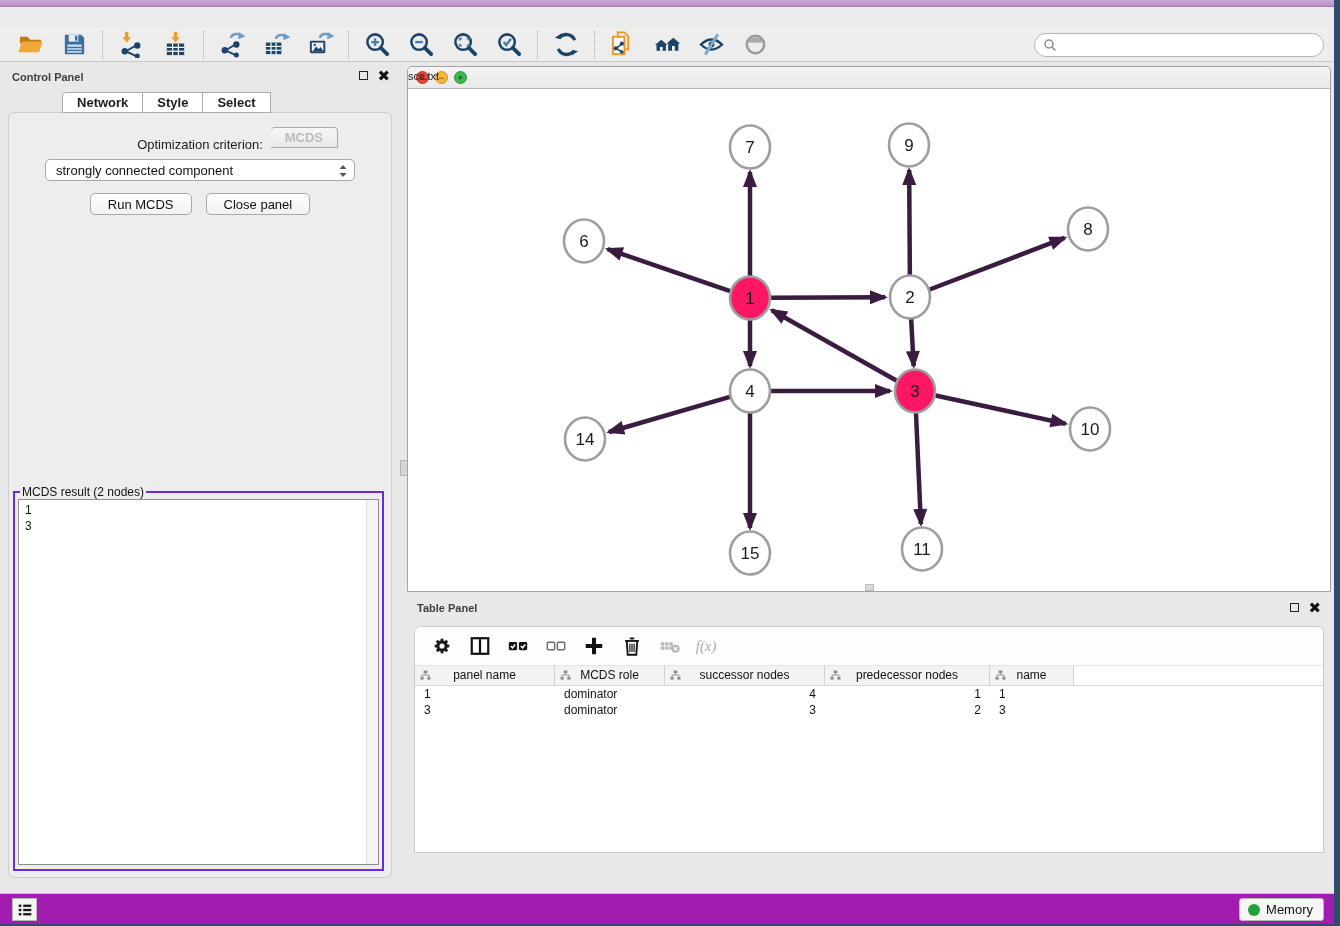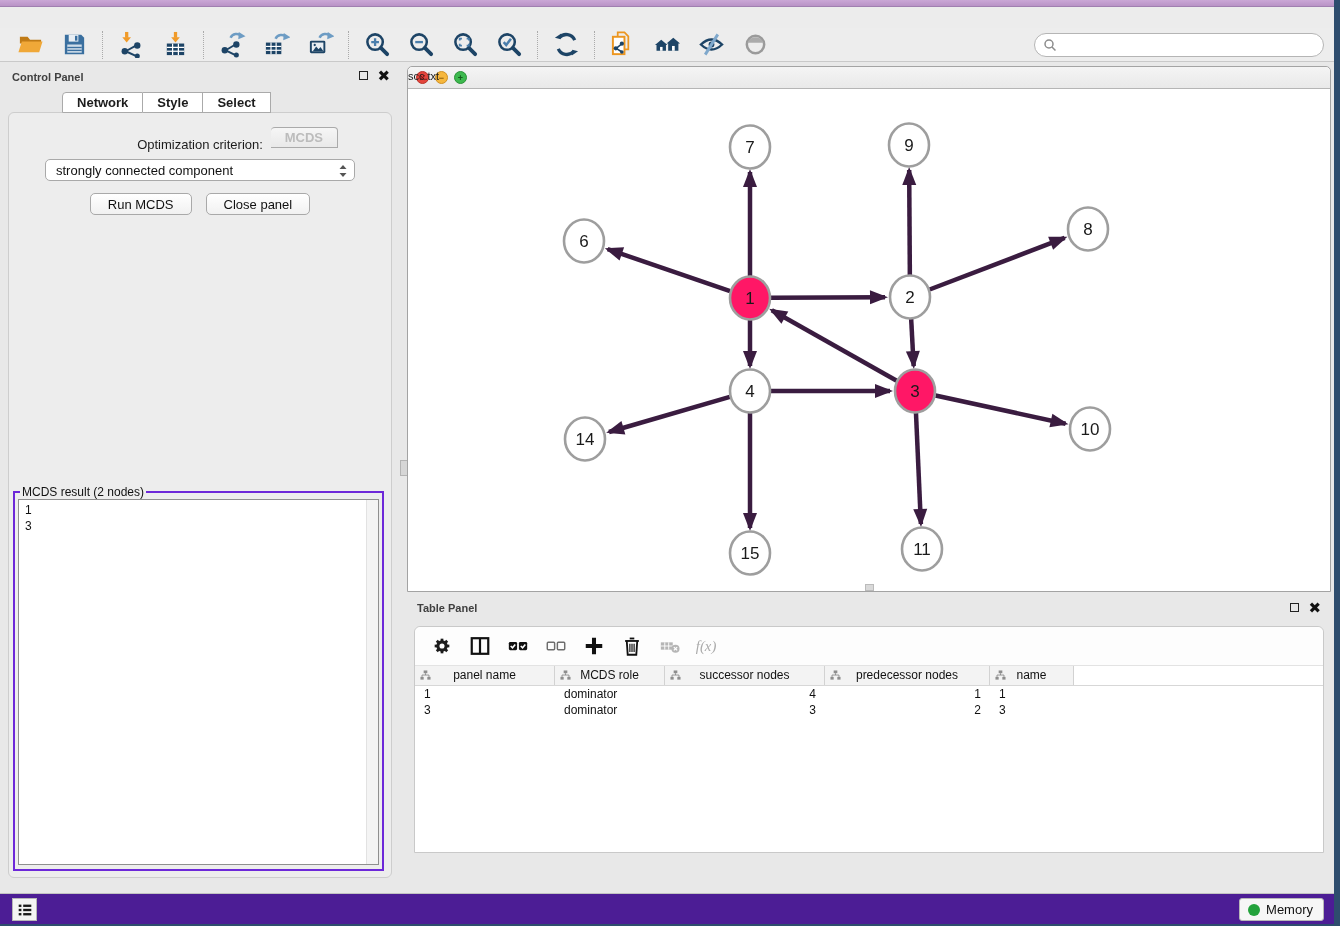--- a/index.html
+++ b/index.html
@@ -95,21 +95,21 @@
     font-size:12px; color:#111; text-align:center; line-height:19px; }
   .th svg { position:absolute; left:5px; top:4px; width:11px; height:11px; }
   .tbl-row { display:flex; height:16px; font-size:12px; color:#111; }
   .td { padding:0 9px; line-height:16px; overflow:hidden; white-space:nowrap; }
   .tp-tabs { position:absolute; left:0; right:0; bottom:4px; display:flex; justify-content:center; }
   .tp-tabs .tab { height:22px; line-height:21px; }
   .tp-tabs .tab.active { background:#d7d7d7; color:#adadad; border-radius:4px 0 0 4px; }
   .tp-tabs .tab:last-child { border-radius:0 4px 4px 0; }
 
   
-  .statusbar { position:absolute; left:0; top:893px; right:0; height:31px; background:#4c1d95;
+  .statusbar { position:absolute; left:0; top:893px; right:0; height:31px; background:#a21caf;
     border-top:1px solid #c2c2c2; }
   .sb-left-btn { position:absolute; left:12px; top:4px; width:25px; height:23px; background:#f4f4f4;
     border:1px solid #b7b7b7; display:flex; align-items:center; justify-content:center; }
   .memory-btn { position:absolute; right:10px; top:4px; height:23px; padding:0 10px 0 8px; background:#f6f6f6;
     border:1px solid #b7b7b7; border-radius:3px; display:flex; align-items:center; gap:6px; font-size:13px; color:#111; }
   .mem-dot { width:12px; height:12px; border-radius:50%; background:#23a23c; }
 </style>
 </head>
 <body>
 

